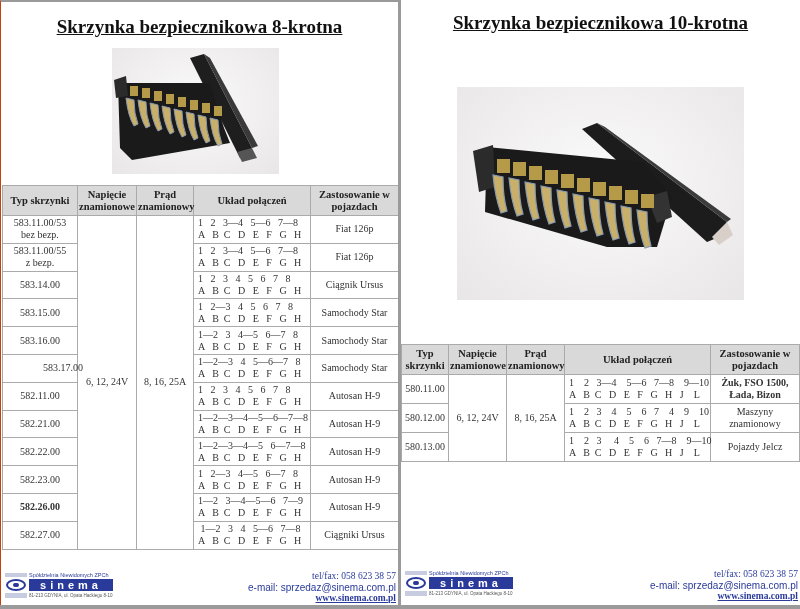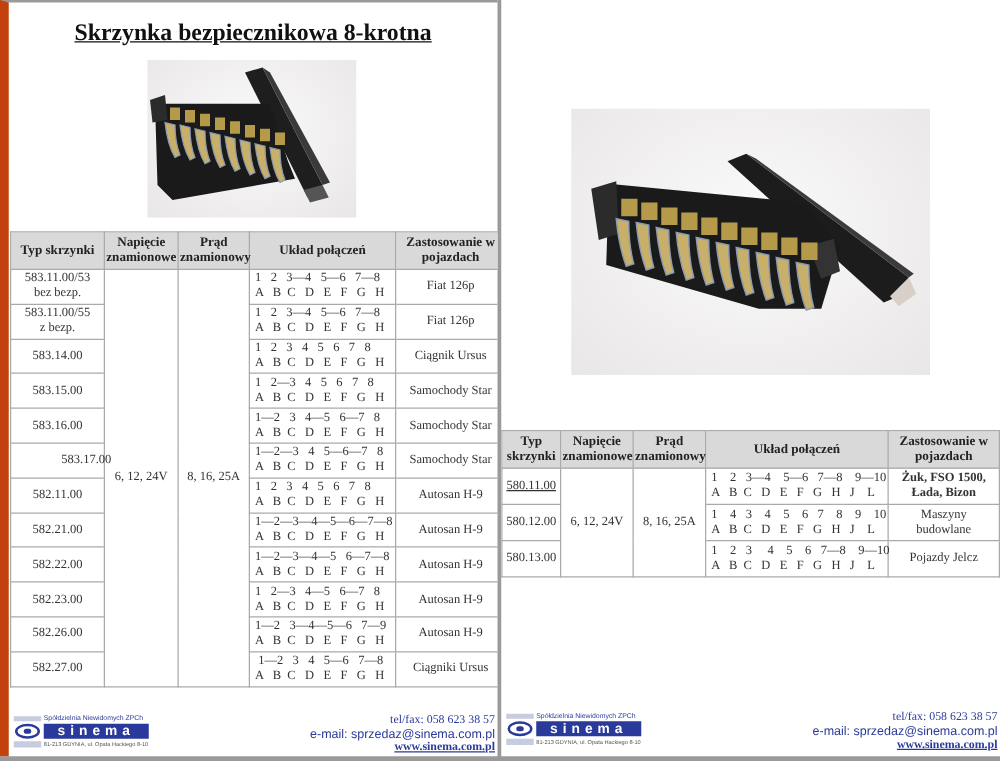--- a/index.html
+++ b/index.html
@@ -1,19 +1,19 @@
 <!DOCTYPE html>
 <html><head>
 <meta charset="utf-8">
 <style>
   * { box-sizing: border-box; margin: 0; padding: 0; }
   html, body { width: 800px; height: 609px; overflow: hidden; background: #9a9a9a; }
   body { position: relative; font-family: "Liberation Serif", serif; color: #222; }
   .page { position: absolute; top: 0; height: 605px; background: #fff; overflow: hidden; }
-  #left-page { left: 0; width: 398px; border-top: 2px solid #9a9a9a; border-left: 7px solid #c2410c; }
+  #left-page { left: 0; width: 398px; border-top: 2px solid #9a9a9a; border-left: 1px solid #c2410c; }
   #right-page { left: 401px; width: 399px; }
   .title { position: absolute; left: 0; right: 0; text-align: center; font-weight: bold; font-size: 19px; text-decoration: underline; color: #111; }
   .photo { position: absolute; background: radial-gradient(ellipse at 50% 45%, #fbfbfb 0%, #f0eeee 60%, #e8e6e6 100%); overflow: hidden; }
   .photo svg { width: 100%; height: 100%; display: block; }
   table { position: absolute; border-collapse: collapse; font-size: 10px; table-layout: fixed; }
   th { background: #d9d9d9; font-weight: bold; font-size: 10.5px; color: #222; border: 1px solid #aaa; text-align: center; line-height: 12px; padding: 1px 1px; }
   td { border: 1px solid #aaa; text-align: center; color: #333; line-height: 12px; padding: 1px 2px; }
   td.layout { text-align: left; padding: 0 4px; font-size: 10px; letter-spacing: 0; white-space: pre; }
   .layout-line { display: block; white-space: pre; }
   .footer-logo { position: absolute; left: 4px; width: 108px; height: 30px; }
@@ -132,21 +132,21 @@
           <td style="white-space: pre-line;">582.22.00</td>
           <td class="layout"><span class="layout-line">1—2—3—4—5   6—7—8</span><span class="layout-line">A   B  C   D   E   F   G   H</span></td>
           <td style="white-space: pre-line;">Autosan H-9</td>
         </tr>
         <tr style="height: 27.8px;">
           <td style="white-space: pre-line;">582.23.00</td>
           <td class="layout"><span class="layout-line">1   2—3   4—5   6—7   8</span><span class="layout-line">A   B  C   D   E   F   G   H</span></td>
           <td style="white-space: pre-line;">Autosan H-9</td>
         </tr>
         <tr style="height: 27.8px;">
-          <td style="white-space: pre-line;">582.26.00</td>
+          <td style="white-space: pre-line; font-weight: bold;">582.26.00</td>
           <td class="layout"><span class="layout-line">1—2   3—4—5—6   7—9</span><span class="layout-line">A   B  C   D   E   F   G   H</span></td>
           <td style="white-space: pre-line;">Autosan H-9</td>
         </tr>
         <tr style="height: 27.8px;">
           <td style="white-space: pre-line;">582.27.00</td>
           <td class="layout"><span class="layout-line"> 1—2   3   4   5—6   7—8</span><span class="layout-line">A   B  C   D   E   F   G   H</span></td>
           <td style="white-space: pre-line;">Ciągniki Ursus</td>
         </tr>
       </tbody>
   </table>
@@ -160,20 +160,21 @@
     <div class="logo-bot">81-213 GDYNIA, ul. Opata Hackiego 8-10</div>
   </div>
   <div class="contact" style="top:569px;">
     <div class="tel">tel/fax:  058 623 38 57</div>
     <div class="mail">e-mail:  sprzedaz@sinema.com.pl</div>
     <div class="www">www.sinema.com.pl</div>
   </div>
 </div>
 
 <div class="page" id="right-page">
+  <div class="title" style="top:12px;">Skrzynka bezpiecznikowa 10-krotna</div>
 
   <div class="photo" style="left:56px; top:87px; width:287px; height:213px;">
     <svg viewBox="0 0 287 213">
       <polygon points="125,42 140,36 270,135 262,150 250,155" fill="#1c1c1c"></polygon>
       <polygon points="140,36 148,40 274,132 270,135" fill="#3b3b3b"></polygon>
       <polygon points="255,150 270,135 276,148 262,158" fill="#d8d0c8"></polygon>
       <polygon points="30,60 185,75 215,110 200,160 150,160 28,125" fill="#1a1a1a"></polygon>
       <polygon points="16,64 36,58 38,100 22,105" fill="#2b2b2b"></polygon>
       <polygon points="190,110 210,104 215,130 200,136" fill="#333"></polygon>
       <g fill="#b59a4a">
@@ -215,32 +216,32 @@
       <tr style="height:30px;">
         <th>Typ skrzynki</th>
         <th>Napięcie znamionowe</th>
         <th>Prąd znamionowy</th>
         <th>Układ połączeń</th>
         <th>Zastosowanie w pojazdach</th>
       </tr>
     </thead>
     <tbody id="right-tbody">
         <tr style="height: 29px;">
-          <td style="white-space: pre-line; text-decoration: underline;">580.11.00</td>
+          <td style="white-space: pre-line;">580.11.00</td>
           <td rowspan="3">6, 12, 24V</td>
           <td rowspan="3">8, 16, 25A</td>
           <td class="layout"><span class="layout-line">1    2   3—4    5—6   7—8    9—10</span><span class="layout-line">A   B  C   D   E   F   G   H   J    L</span></td>
           <td style="white-space: pre-line; font-weight: bold;">Żuk, FSO 1500,
 Łada, Bizon</td>
         </tr>
         <tr style="height: 29px;">
           <td style="white-space: pre-line;">580.12.00</td>
-          <td class="layout"><span class="layout-line">1    4   3    4    5    6   7    8    9    10</span><span class="layout-line">A   B  C   D   E   F   G   H   J    L</span></td>
+          <td class="layout"><span class="layout-line">1    2   3    4    5    6   7    4    9    10</span><span class="layout-line">A   B  C   D   E   F   G   H   J    L</span></td>
           <td style="white-space: pre-line;">Maszyny
-budowlane</td>
+znamionowy</td>
         </tr>
         <tr style="height: 29px;">
           <td style="white-space: pre-line;">580.13.00</td>
           <td class="layout"><span class="layout-line">1    2   3     4    5    6   7—8    9—10</span><span class="layout-line">A   B  C   D   E   F   G   H   J    L</span></td>
           <td style="white-space: pre-line;">Pojazdy Jelcz</td>
         </tr>
       </tbody>
   </table>
 
   <div class="footer-logo" style="top:569px;">

